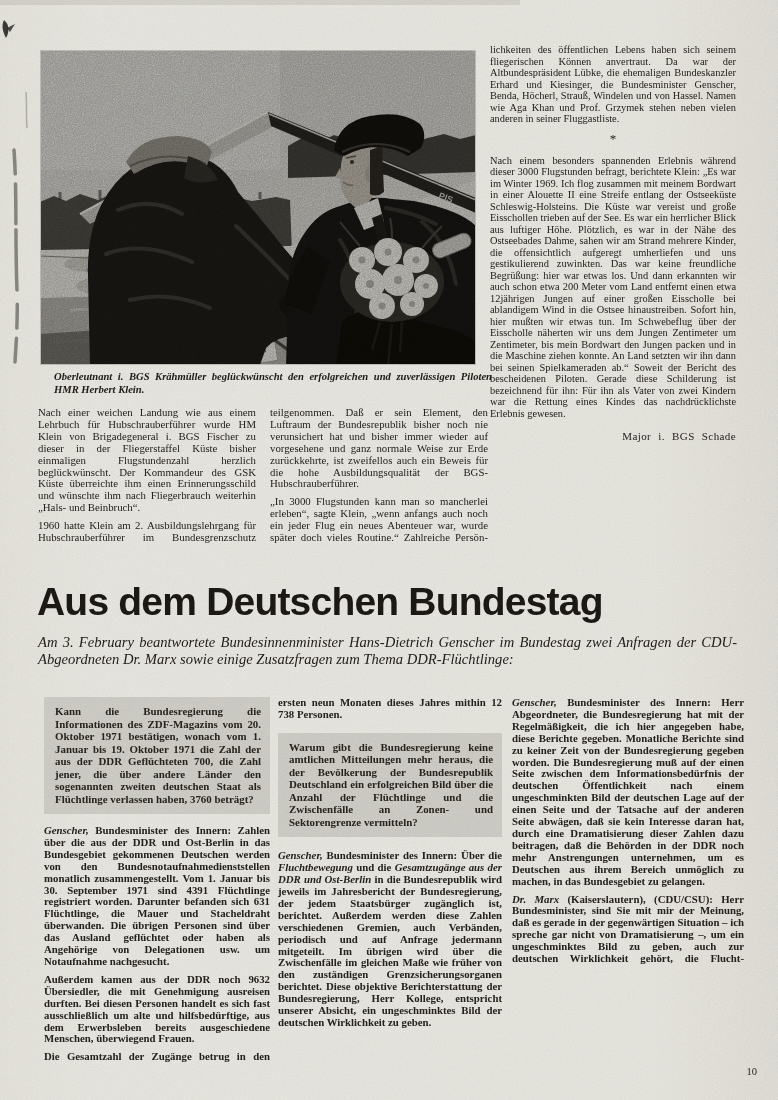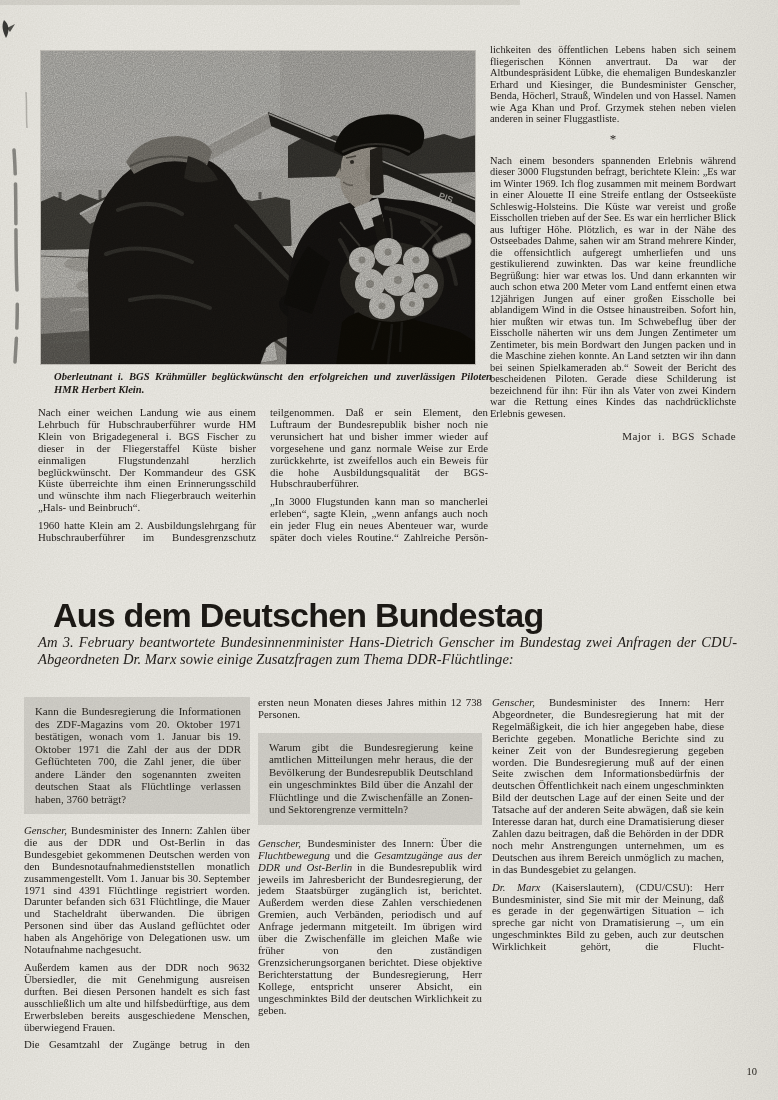--- a/index.html
+++ b/index.html
@@ -19,29 +19,29 @@
   .cont { text-align-last:justify; }
   .top-cols { position:absolute; left:38px; top:407px; width:450px; display:flex; }
   .top-cols .col { width:218px; }
   .top-cols .colA { margin-right:14px; }
   .right-col { position:absolute; left:490px; top:44px; width:246px; }
   .right-col p { font-size:10.4px; line-height:11.5px; }
   .sep { text-align:center; font-size:13px; margin:6px 0 8px; }
   .byline { text-align:right; font-size:11px; margin-top:11px;
             word-spacing:4px; letter-spacing:0.4px; }
   .headline {
-    position:absolute; left:37px; top:580px; margin:16px;
-    font-family:"Liberation Sans", sans-serif; font-weight:700; font-size:34px;
+    position:absolute; left:37px; top:580px; margin:0;
+    font-family:"Liberation Sans", sans-serif; font-weight:700; font-size:39px;
     letter-spacing:-0.8px; color:#1e1b17;
   }
   .intro {
     position:absolute; left:38px; top:634px; width:699px;
     font-style:italic; font-size:14.6px; line-height:16.8px; text-align:justify; color:#26221e;
   }
-  .bottom-cols { position:absolute; left:24px; top:697px; width:700px; display:flex; }
+  .bottom-cols { position:absolute; left:44px; top:697px; width:700px; display:flex;font-weight:bold; }
   .c1 { width:226px; margin-right:8px; }
   .c2 { width:224px; margin-right:10px; }
   .c3 { width:232px; }
   .qbox {
     background:#d8d6cf; font-size:10.9px; line-height:12.5px; text-align:justify;
     padding:8px 9px 9px 11px; margin:0 0 11px; color:#2a2620; hyphens:auto;
   }
   .c2 .qbox { margin:12px 0 13px; }
   .pagenum { position:absolute; top:1066px; right:21px; font-size:10.5px; color:#2a2620; }
   .grain, .artifacts { position:absolute; left:0; top:0; pointer-events:none; }
@@ -183,21 +183,21 @@
 
   <div class="bottom-cols">
     <div class="col c1">
       <div class="qbox">Kann die Bundesregierung die Informationen des ZDF-Magazins vom 20. Oktober 1971 bestätigen, wonach vom 1. Januar bis 19. Oktober 1971 die Zahl der aus der DDR Geflüchteten 700, die Zahl jener, die über andere Länder den sogenannten zweiten deutschen Staat als Flüchtlinge verlassen haben, 3760 beträgt?</div>
       <p><em>Genscher,</em><span> Bundesminister des Innern: Zahlen über die aus der DDR und Ost-Berlin in das Bundesgebiet gekommenen Deutschen werden von den Bundesnotaufnahmedienststellen monatlich zusammengestellt. Vom 1. Januar bis 30. September 1971 sind 4391 Flüchtlinge registriert worden. Darunter befanden sich 631 Flüchtlinge, die Mauer und Stacheldraht überwanden. Die übrigen Personen sind über das Ausland geflüchtet oder haben als Angehörige von Delegationen usw. um Notaufnahme nachgesucht.</span></p>
       <p>Außerdem kamen aus der DDR noch 9632 Übersiedler, die mit Genehmigung ausreisen durften. Bei diesen Personen handelt es sich fast ausschließlich um alte und hilfsbedürftige, aus dem Erwerbsleben bereits ausgeschiedene Menschen, überwiegend Frauen.</p>
       <p class="cont">Die Gesamtzahl der Zugänge betrug in den</p>
     </div>
     <div class="col c2">
       <p>ersten neun Monaten dieses Jahres mithin 12 738 Personen.</p>
-      <div class="qbox">Warum gibt die Bundesregierung keine amtlichen Mitteilungen mehr heraus, die der Bevölkerung der Bundesrepublik Deutschland ein ungeschminktes Bild über die Anzahl der Flüchtlinge und die Zwischenfälle an Zonen- und Sektorengrenze vermitteln?</div>
+      <div class="qbox">Warum gibt die Bundesregierung keine amtlichen Mitteilungen mehr heraus, die der Bevölkerung der Bundesrepublik Deutschland ein erfolgreichen Bild über die Anzahl der Flüchtlinge und die Zwischenfälle an Zonen- und Sektorengrenze vermitteln?</div>
       <p><em>Genscher,</em><span> Bundesminister des Innern: Über die </span><em>Fluchtbewegung</em><span> und die </span><em>Gesamtzugänge aus der DDR und Ost-Berlin</em><span> in die Bundesrepublik wird jeweils im Jahresbericht der Bundesregierung, der jedem Staatsbürger zugänglich ist, berichtet. Außerdem werden diese Zahlen verschiedenen Gremien, auch Verbänden, periodisch und auf Anfrage jedermann mitgeteilt. Im übrigen wird über die Zwischenfälle im gleichen Maße wie früher von den zuständigen Grenzsicherungsorganen berichtet. Diese objektive Berichterstattung der Bundesregierung, Herr Kollege, entspricht unserer Absicht, ein ungeschminktes Bild der deutschen Wirklichkeit zu geben.</span></p>
     </div>
     <div class="col c3">
       <p><em>Genscher,</em><span> Bundesminister des Innern: Herr Abgeordneter, die Bundesregierung hat mit der Regelmäßigkeit, die ich hier angegeben habe, diese Berichte gegeben. Monatliche Berichte sind zu keiner Zeit von der Bundesregierung gegeben worden. Die Bundesregierung muß auf der einen Seite zwischen dem Informationsbedürfnis der deutschen Öffentlichkeit nach einem ungeschminkten Bild der deutschen Lage auf der einen Seite und der Tatsache auf der anderen Seite abwägen, daß sie kein Interesse daran hat, durch eine Dramatisierung dieser Zahlen dazu beitragen, daß die Behörden in der DDR noch mehr Anstrengungen unternehmen, um es Deutschen aus ihrem Bereich unmöglich zu machen, in das Bundesgebiet zu gelangen.</span></p>
       <p class="cont"><em>Dr. Marx</em><span> (Kaiserslautern), (CDU/CSU): Herr Bundesminister, sind Sie mit mir der Meinung, daß es gerade in der gegenwärtigen Situation – ich spreche gar nicht von Dramatisierung –, um ein ungeschminktes Bild zu geben, auch zur deutschen Wirklichkeit gehört, die Flucht-</span></p>
     </div>
   </div>
 
   <div class="pagenum">10</div>
 

